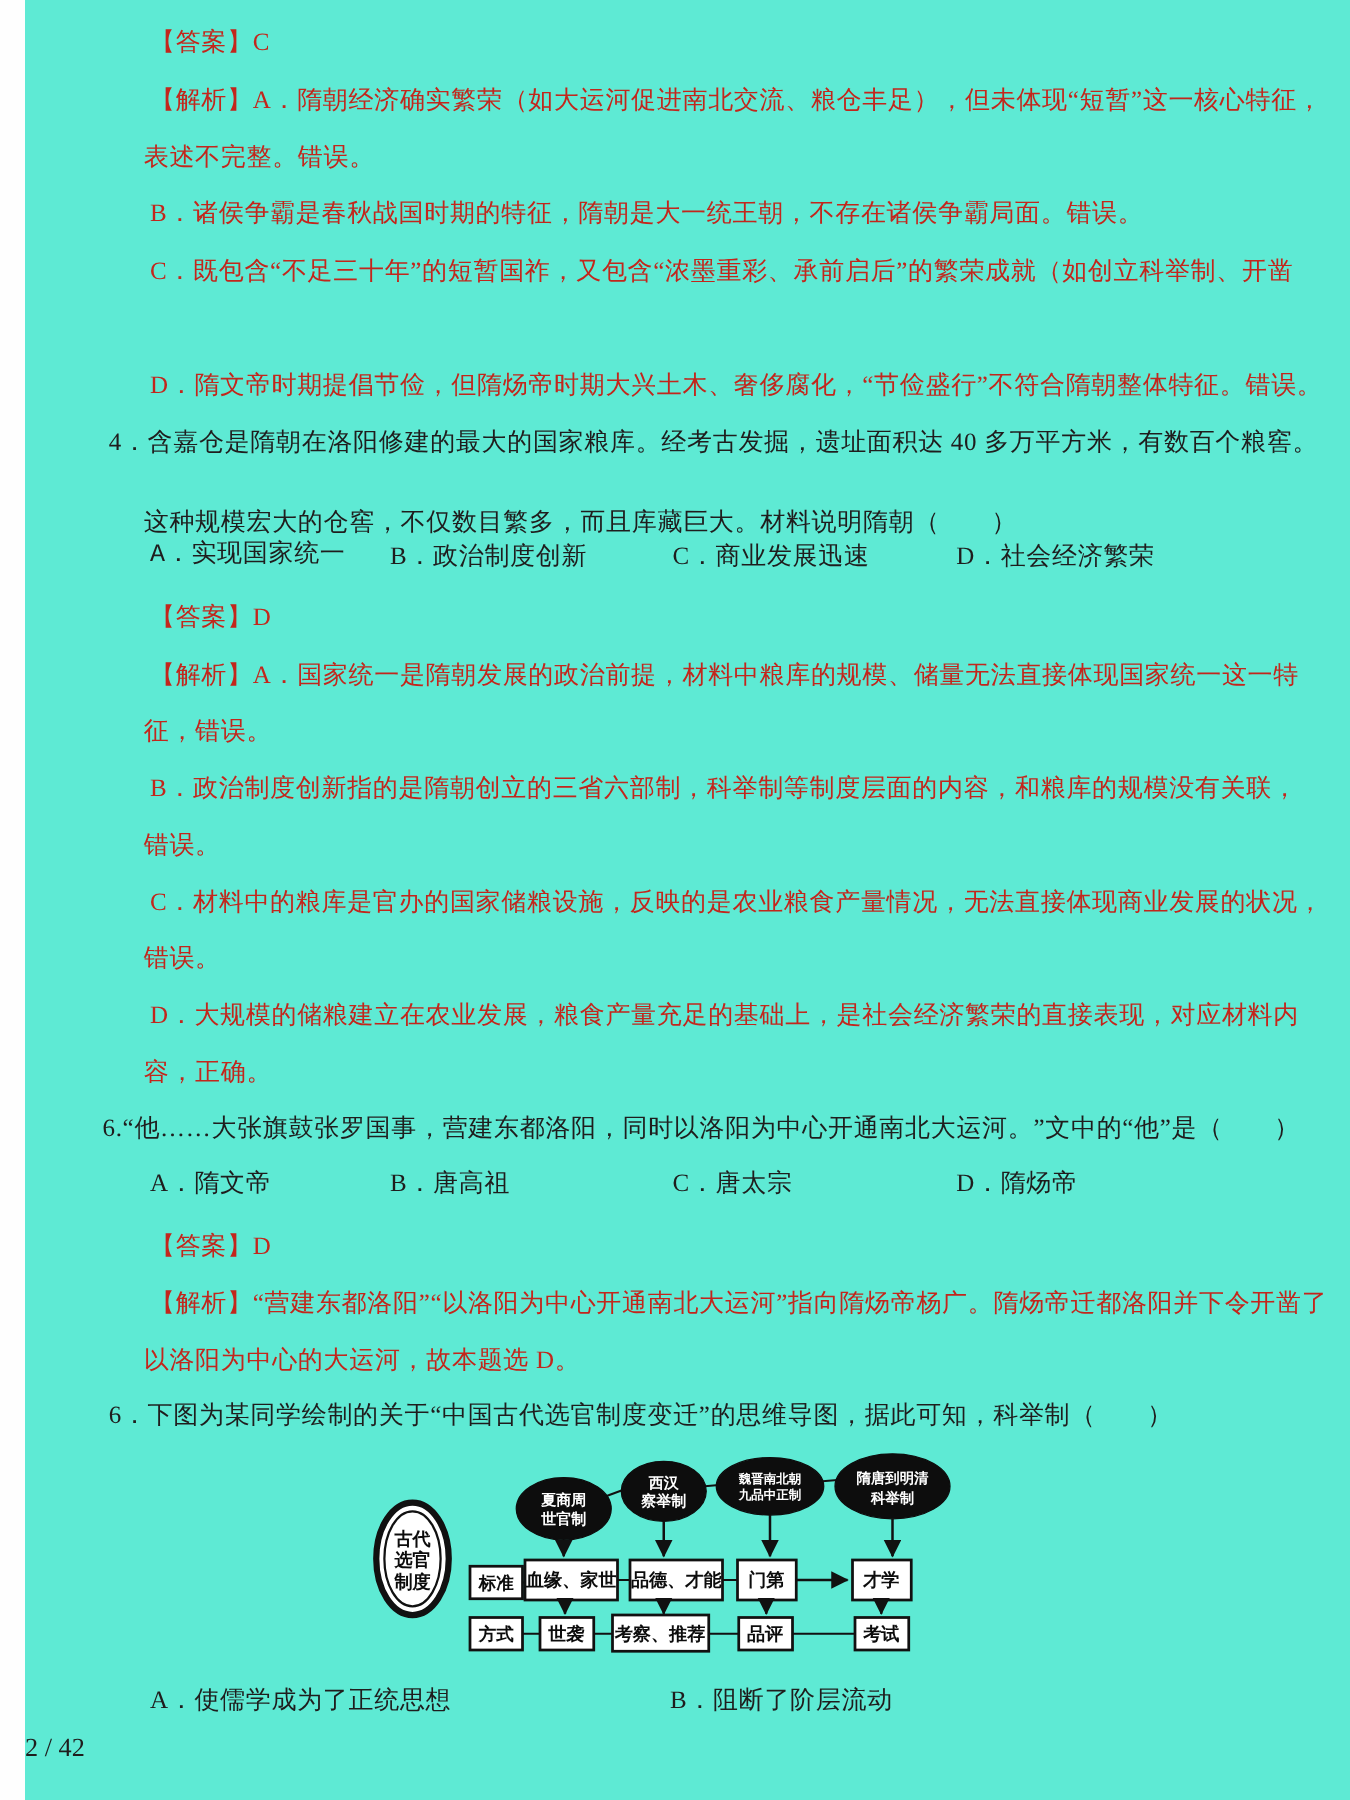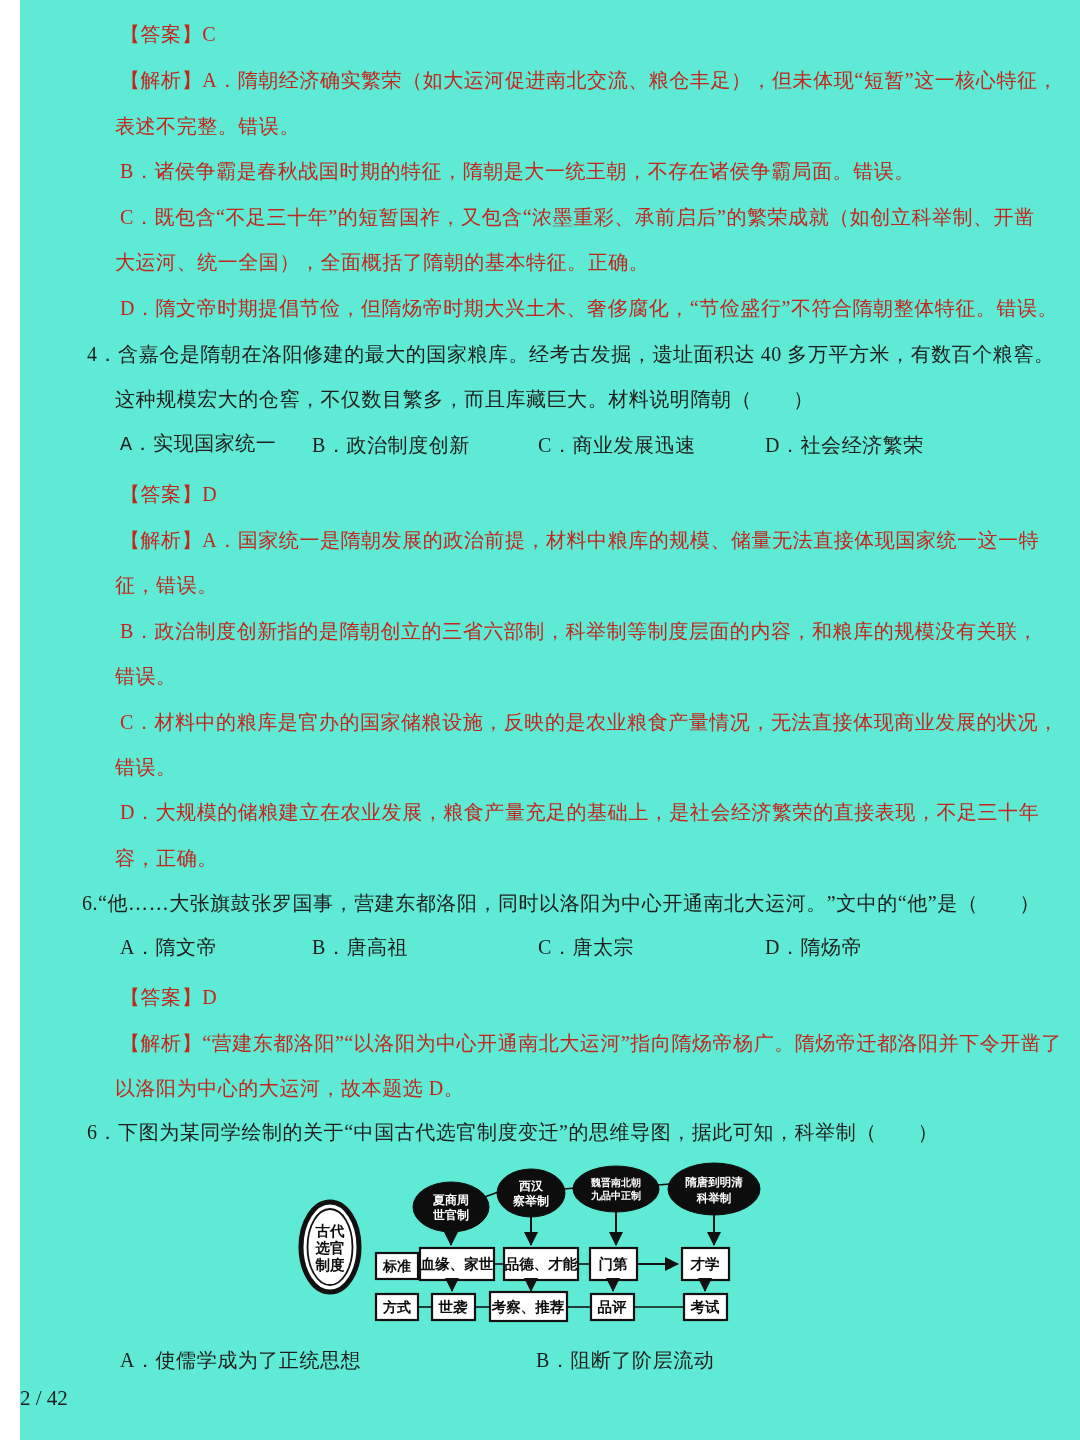--- a/index.html
+++ b/index.html
@@ -32,37 +32,36 @@
 </head>
 <body>
 
 <div class="page">
 
   <div class="line red" style="left:100px; top:20px;">【答案】C</div>
   <div class="line red" style="left:100px; top:66px;">【解析】A．隋朝经济确实繁荣（如大运河促进南北交流、粮仓丰足），但未体现“短暂”这一核心特征，</div>
   <div class="line red" style="left:95px;  top:112px;">表述不完整。错误。</div>
   <div class="line red" style="left:100px; top:157px;">B．诸侯争霸是春秋战国时期的特征，隋朝是大一统王朝，不存在诸侯争霸局面。错误。</div>
   <div class="line red" style="left:100px; top:203px;">C．既包含“不足三十年”的短暂国祚，又包含“浓墨重彩、承前启后”的繁荣成就（如创立科举制、开凿</div>
-  <div class="line red" style="left:95px;  top:248px;">大运河、统一全国），全面概括了隋朝的基本特征。正确。</div>
   <div class="line red" style="left:100px; top:294px;">D．隋文帝时期提倡节俭，但隋炀帝时期大兴土木、奢侈腐化，“节俭盛行”不符合隋朝整体特征。错误。</div>
 
   <div class="line" style="left:67px;  top:340px;">4．含嘉仓是隋朝在洛阳修建的最大的国家粮库。经考古发掘，遗址面积达 40 多万平方米，有数百个粮窖。</div>
-  <div class="line" style="left:95px;  top:385px;text-align:center;">这种规模宏大的仓窖，不仅数目繁多，而且库藏巨大。材料说明隋朝（　　）</div>
+  <div class="line" style="left:95px;  top:404px;text-align:center;">这种规模宏大的仓窖，不仅数目繁多，而且库藏巨大。材料说明隋朝（　　）</div>
   <div class="line" style="left:100px; top:431px;font-family:Liberation Mono, monospace;">A．实现国家统一</div>
   <div class="line" style="left:292px; top:431px;">B．政治制度创新</div>
   <div class="line" style="left:518px; top:431px;text-align:right;">C．商业发展迅速</div>
   <div class="line" style="left:745px; top:431px;">D．社会经济繁荣</div>
   <div class="line red" style="left:100px; top:480px;">【答案】D</div>
   <div class="line red" style="left:100px; top:526px;">【解析】A．国家统一是隋朝发展的政治前提，材料中粮库的规模、储量无法直接体现国家统一这一特</div>
   <div class="line red" style="left:95px;  top:571px;">征，错误。</div>
   <div class="line red" style="left:100px; top:617px;">B．政治制度创新指的是隋朝创立的三省六部制，科举制等制度层面的内容，和粮库的规模没有关联，</div>
   <div class="line red" style="left:95px;  top:662px;">错误。</div>
   <div class="line red" style="left:100px; top:708px;">C．材料中的粮库是官办的国家储粮设施，反映的是农业粮食产量情况，无法直接体现商业发展的状况，</div>
   <div class="line red" style="left:95px;  top:753px;">错误。</div>
-  <div class="line red" style="left:100px; top:798px;">D．大规模的储粮建立在农业发展，粮食产量充足的基础上，是社会经济繁荣的直接表现，不足三十年</div>
+  <div class="line red" style="left:100px; top:798px;">D．大规模的储粮建立在农业发展，粮食产量充足的基础上，是社会经济繁荣的直接表现，对应材料内</div>
   <div class="line red" style="left:95px;  top:844px;">容，正确。</div>
 
   <div class="line" style="left:62px;  top:889px;">6.“他……大张旗鼓张罗国事，营建东都洛阳，同时以洛阳为中心开通南北大运河。”文中的“他”是（　　）</div>
   <div class="line" style="left:100px; top:933px;">A．隋文帝</div>
   <div class="line" style="left:292px; top:933px;">B．唐高祖</div>
   <div class="line" style="left:518px; top:933px;">C．唐太宗</div>
   <div class="line" style="left:745px; top:933px;">D．隋炀帝</div>
   <div class="line red" style="left:100px; top:983px;">【答案】D</div>
   <div class="line red" style="left:100px; top:1029px;">【解析】“营建东都洛阳”“以洛阳为中心开通南北大运河”指向隋炀帝杨广。隋炀帝迁都洛阳并下令开凿了</div>
   <div class="line red" style="left:95px;  top:1074px;">以洛阳为中心的大运河，故本题选 D。</div>

